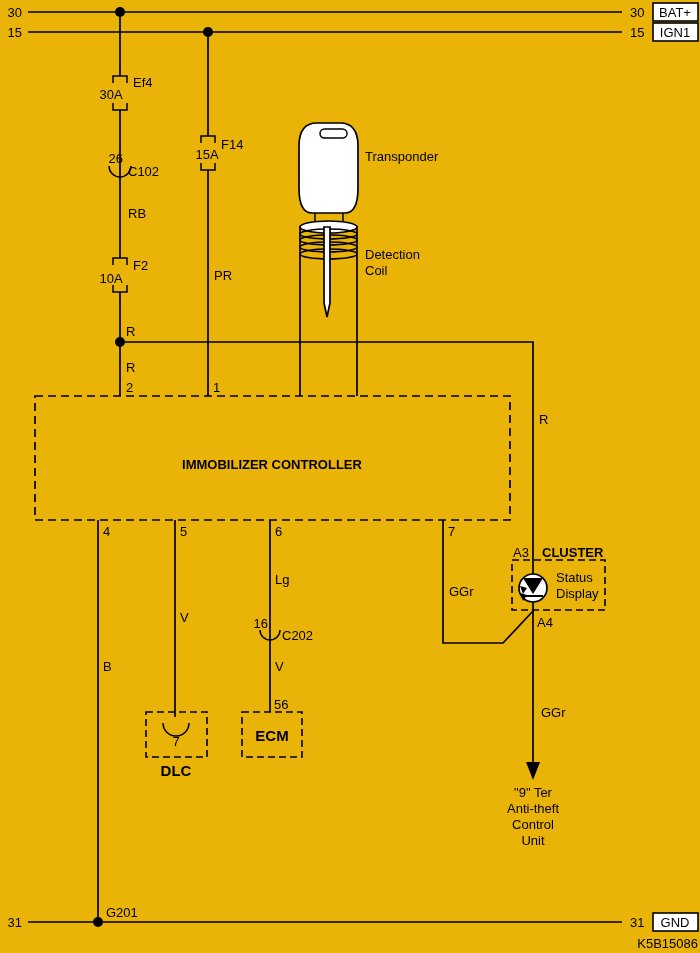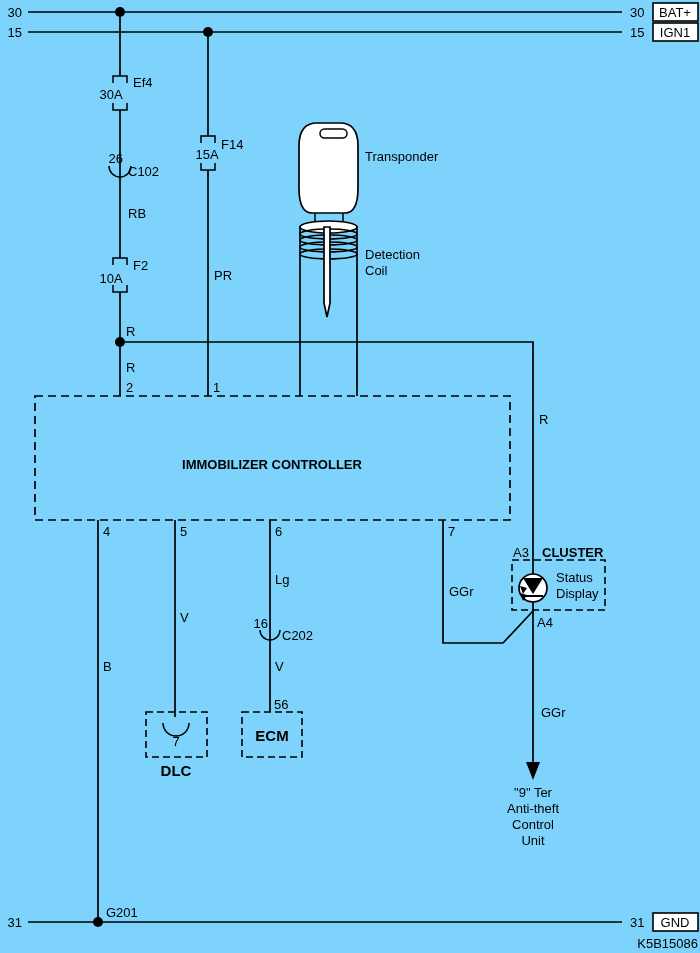--- a/index.html
+++ b/index.html
@@ -1,16 +1,16 @@
 <!DOCTYPE html>
 <html><head>
 <meta charset="utf-8">
 <style>
   html,body{margin:0;padding:0;background:#fff;}
-  .page{width:700px;height:953px;background:#7dd3fc;position:relative;}
+  .page{width:700px;height:953px;background:#eab308;position:relative;}
   svg{display:block;}
   .lbl{font-family:"Liberation Sans","DejaVu Sans",sans-serif;font-size:13px;fill:#000;}
   .bold{font-weight:bold;}
   .big{font-size:15px;}
   .t-end{text-anchor:end;}
   .t-mid{text-anchor:middle;}
   .wire{stroke:#000;stroke-width:1.7;fill:none;}
   .thin{stroke:#000;stroke-width:1.5;fill:none;}
   .dash{stroke:#000;stroke-width:1.7;fill:none;stroke-dasharray:8 5;}
   .dash2{stroke:#000;stroke-width:1.6;fill:none;stroke-dasharray:7 4;}

